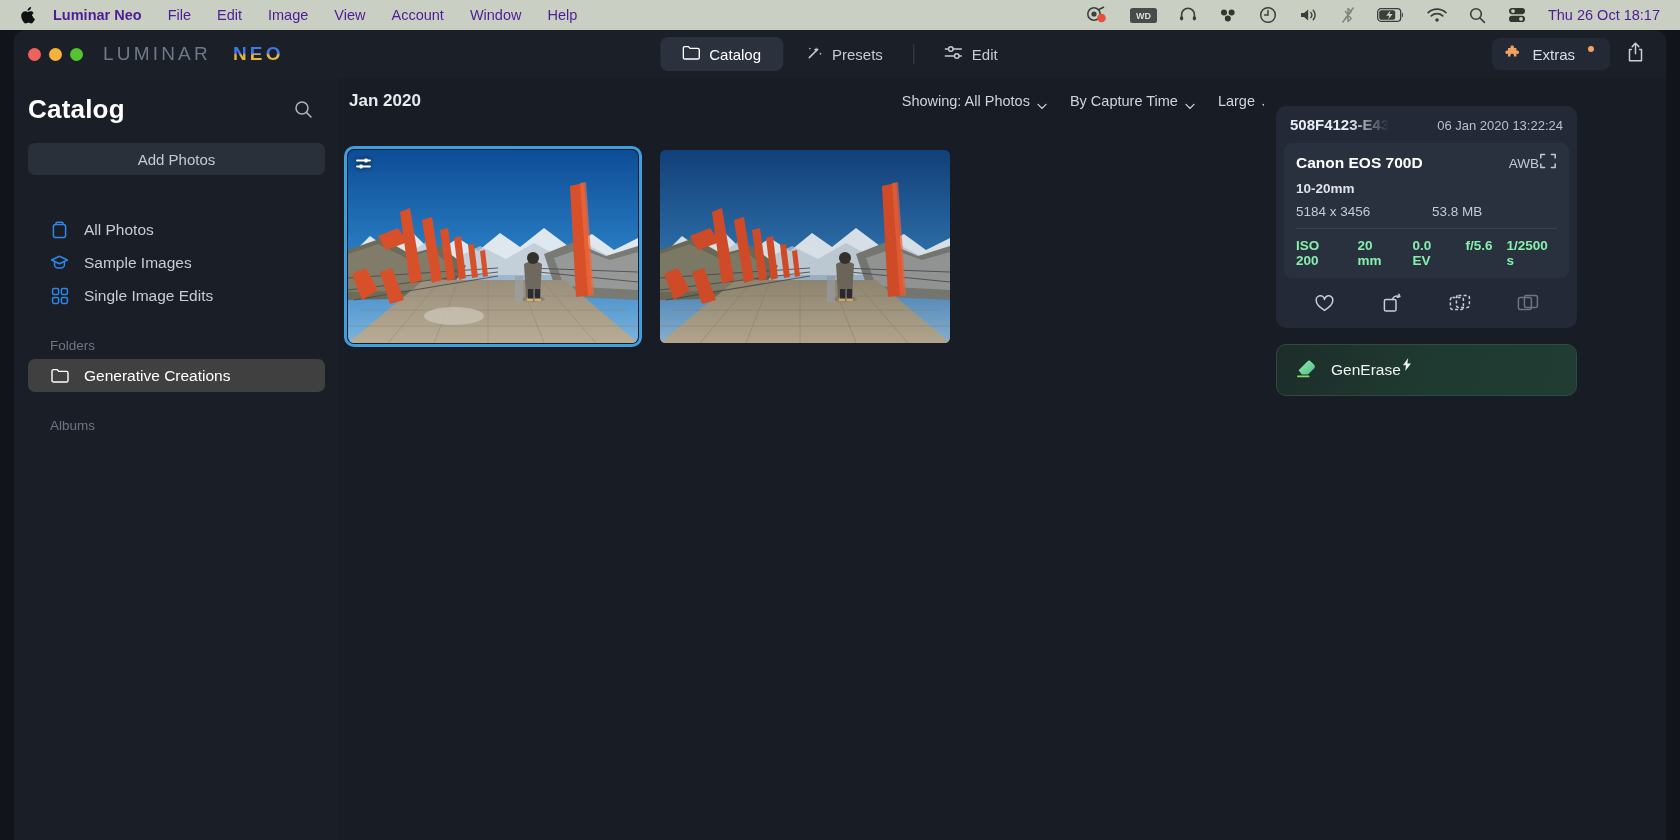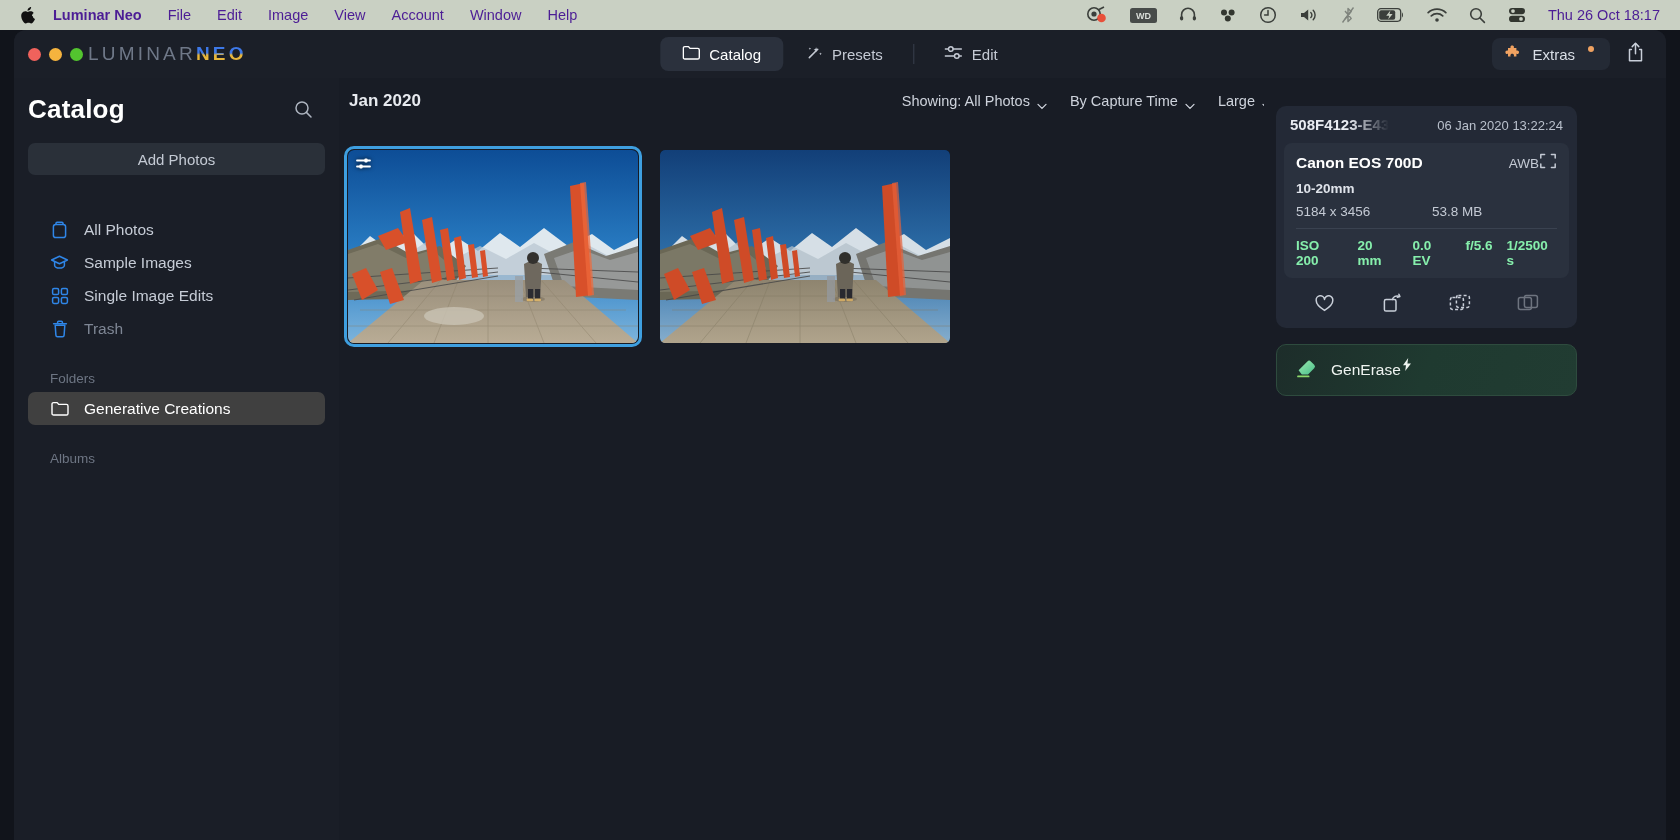--- a/index.html
+++ b/index.html
@@ -43,25 +43,25 @@
     display: flex; align-items: center;
     padding: 0 14px;
     background: #1b1f28;
   }
   .traffic { display: flex; align-items: center; gap: 8px; }
   .tl { width: 13px; height: 13px; border-radius: 50%; }
   .tl.red { background: #f0625c; }
   .tl.yellow { background: #f5b33e; }
   .tl.green { background: #53c42f; }
   .brandlogo {
-    margin-left: 5px;
+    margin-left: 20px;
     font-size: 19px; letter-spacing: 3.2px;
     font-weight: 500;
     color: #6f7888;
-    display: flex; gap: 0; align-items: center;
+    display: flex; gap: 22px; align-items: center;
   }
   .brandlogo .neo {
     background: linear-gradient(180deg, #3d78e8 0%, #3d78e8 45%, #e8b63a 55%, #e8b63a 100%);
     -webkit-background-clip: text; background-clip: text;
     color: transparent;
     font-weight: 700;
   }
 
   .centertabs {
     position: absolute; left: 50%; top: 7px;
@@ -457,30 +457,20 @@
             <rect x="10.4" y="1.6" width="6" height="6" rx="1.4" fill="none" stroke="#2f86e8" stroke-width="1.5"></rect>
             <rect x="1.6" y="10.4" width="6" height="6" rx="1.4" fill="none" stroke="#2f86e8" stroke-width="1.5"></rect>
             <rect x="10.4" y="10.4" width="6" height="6" rx="1.4" fill="none" stroke="#2f86e8" stroke-width="1.5"></rect>
           </svg>
         </span>
         <span>Single Image Edits</span>
       </div>
 
 
 
-      <div class="sb-item dim">
-        <span class="sb-ico">
-          <svg width="16" height="18" viewBox="0 0 16 18">
-            <path d="M1.6 3.8h12.8" stroke="#2f86e8" stroke-width="1.5" stroke-linecap="round"></path>
-            <path d="M5.6 3.6V2.3a1 1 0 0 1 1-1h2.8a1 1 0 0 1 1 1v1.3" fill="none" stroke="#2f86e8" stroke-width="1.5"></path>
-            <path d="M3.2 5.2h9.6l-.7 10a1.6 1.6 0 0 1-1.6 1.5H5.5a1.6 1.6 0 0 1-1.6-1.5z" fill="none" stroke="#2f86e8" stroke-width="1.5" stroke-linejoin="round"></path>
-          </svg>
-        </span>
-        <span>Trash</span>
-      </div>
     </div>
 
     <div class="sb-section">Folders</div>
     <div class="sb-item selected">
       <span class="sb-ico">
         <svg width="18" height="15" viewBox="0 0 18 15">
             <path d="M1 3.2a1.6 1.6 0 0 1 1.6-1.6h3.6l1.5 1.8h7.7A1.6 1.6 0 0 1 17 5v7.4a1.6 1.6 0 0 1-1.6 1.6H2.6A1.6 1.6 0 0 1 1 12.4z" fill="none" stroke="#fff" stroke-width="1.4" stroke-linejoin="round"></path>
           </svg>
       </span>
       <span>Generative Creations</span>

